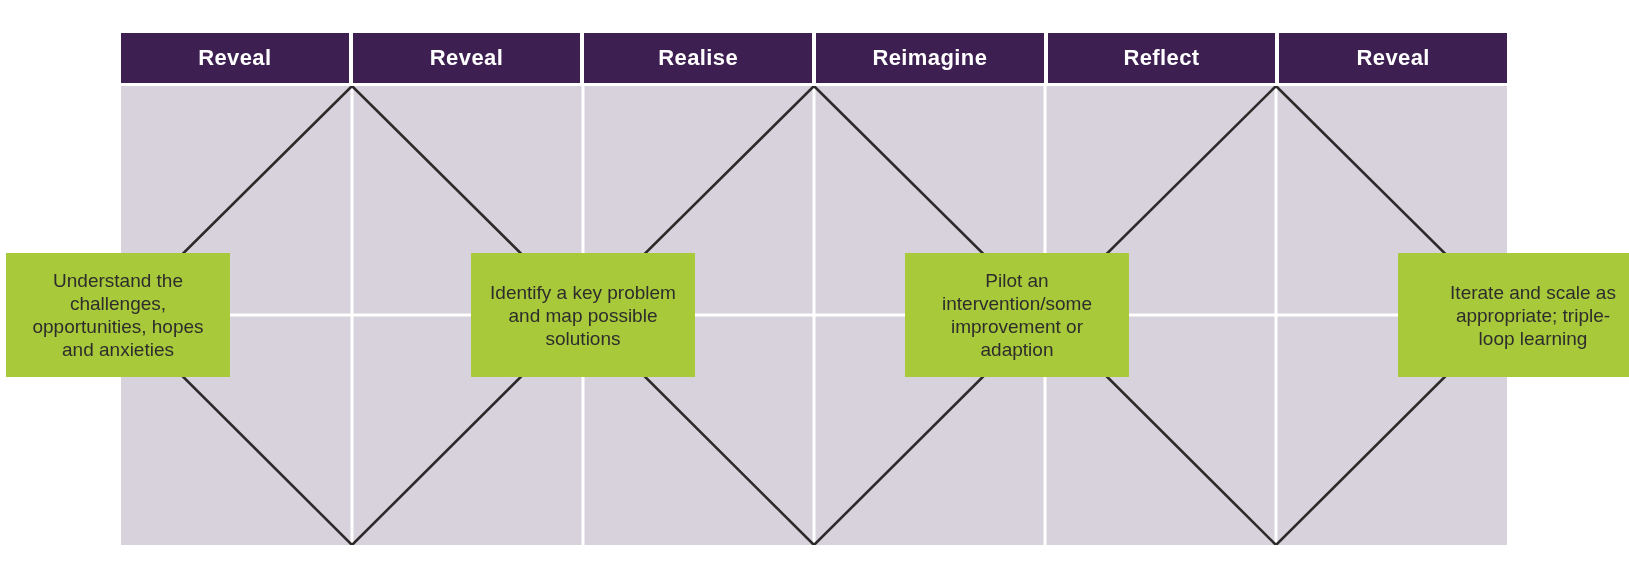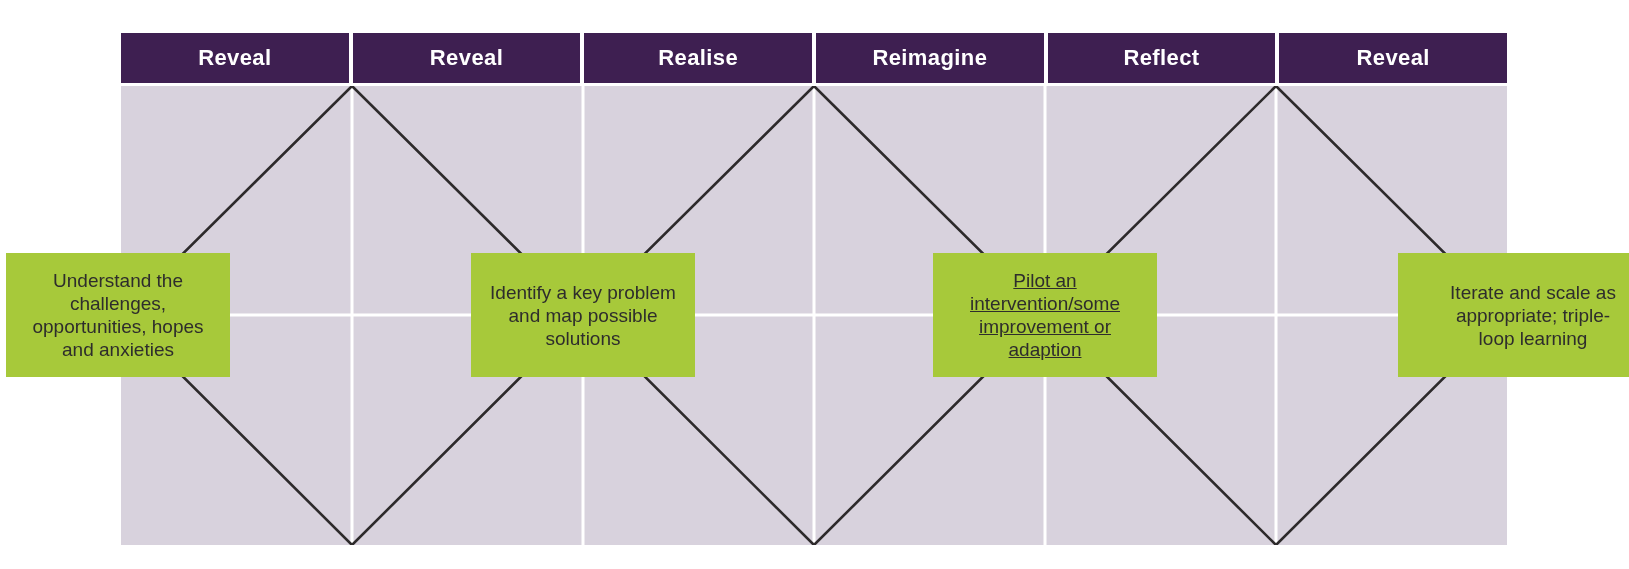--- a/index.html
+++ b/index.html
@@ -65,21 +65,21 @@
     display: flex;
     align-items: center;
     justify-content: center;
     text-align: center;
     color: var(--note-text);
     font-size: 19px;
     line-height: 23px;
   }
   .note-1 { left: 6px;    width: 224px; }
   .note-2 { left: 471px;  width: 224px; }
-  .note-3 { left: 933px;  width: 224px; text-decoration: underline; }
+  .note-3 { left: 905px;  width: 224px; }
   .note-4 { left: 1398px; width: 270px; }
   .note-1 .note-text { max-width: 196px; }
   .note-2 .note-text { max-width: 190px; }
   .note-3 .note-text { max-width: 190px; }
   .note-4 .note-text { max-width: 176px; }
 </style>
 </head>
 <body>
 
 <div class="canvas">

